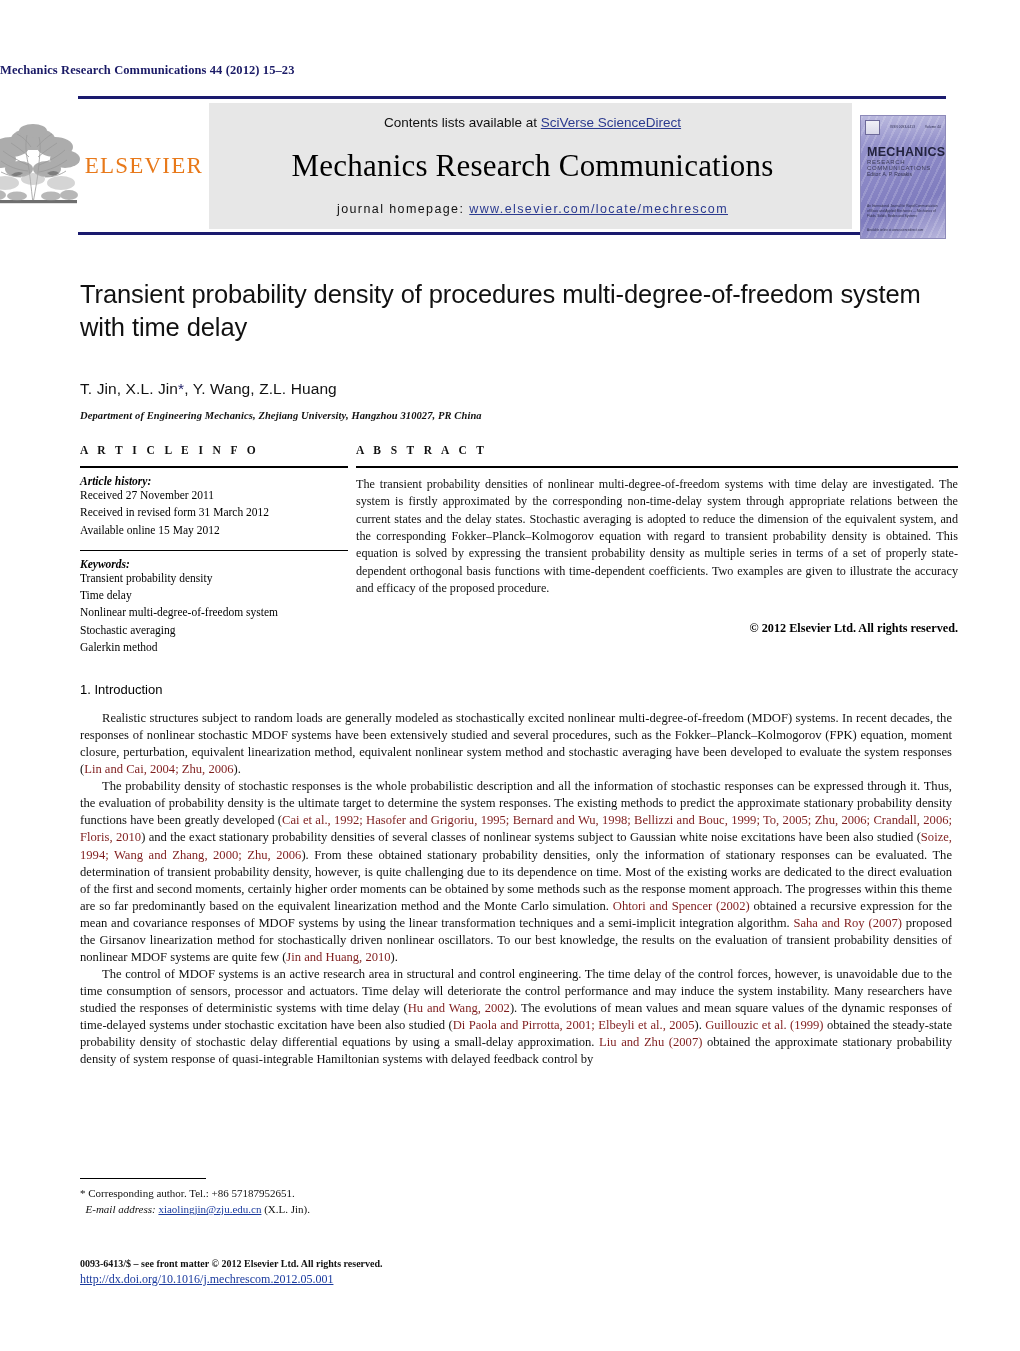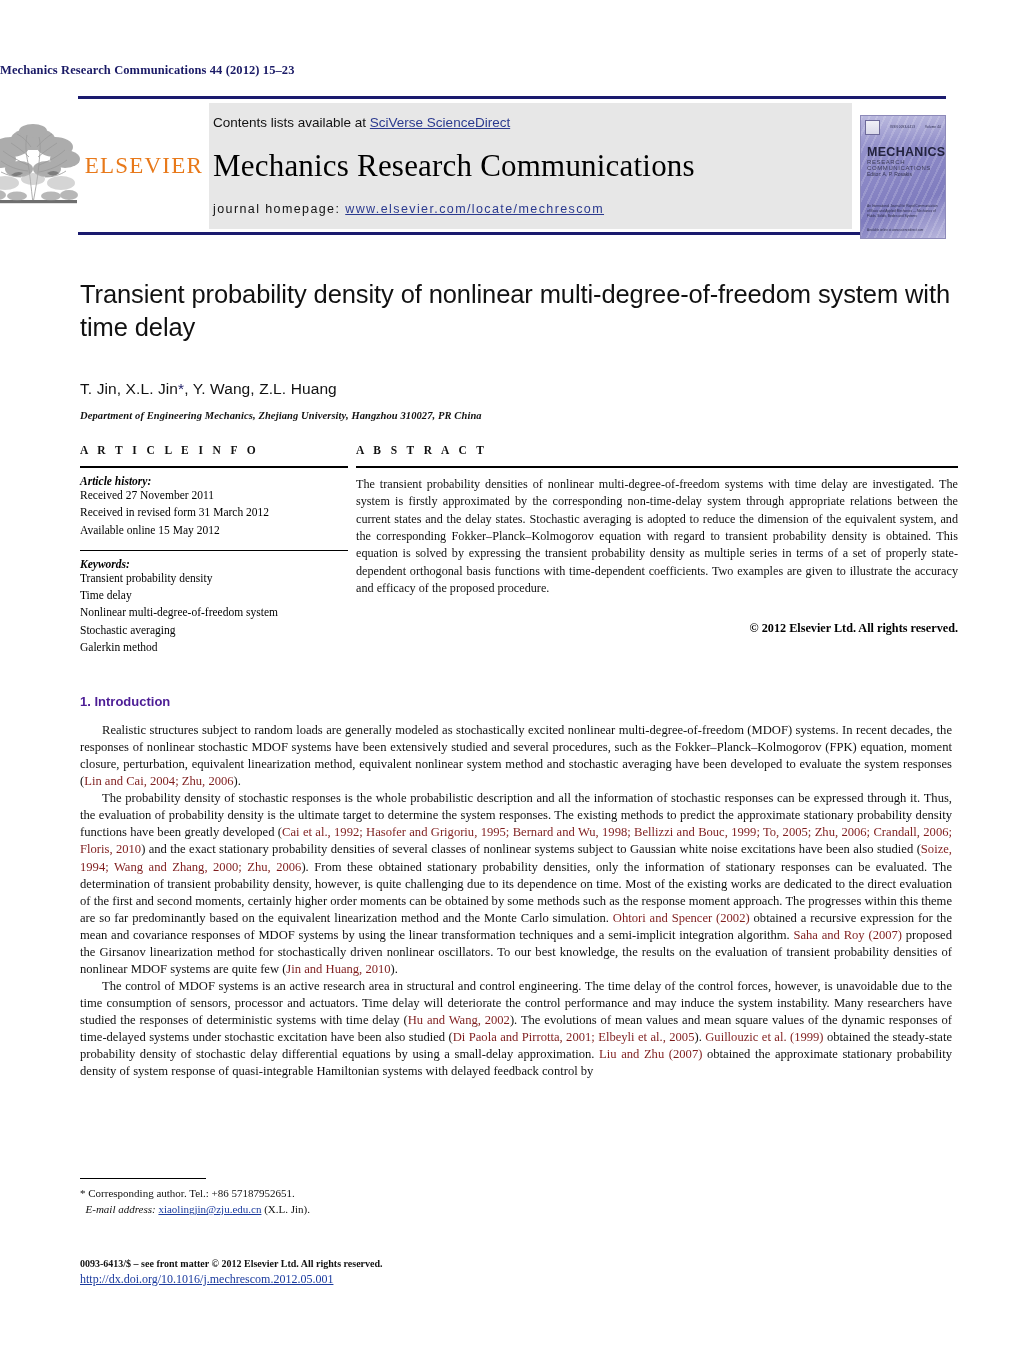--- a/index.html
+++ b/index.html
@@ -77,21 +77,21 @@
     letter-spacing: 1.2px;
     color: #E8791A;
     line-height: 1;
     margin-top: 1px;
   }
   .center-cell {
     flex: 1 1 auto;
     background: #e7e7e7;
     display: flex;
     flex-direction: column;
-    align-items: flex-start;
+    align-items: center;
     justify-content: space-between;
     padding: 12px 0 13px 4px;
     box-sizing: border-box;
     margin-left: 6px;
     margin-right: 8px;
   }
   .contents-line {
     font-family: "Liberation Sans", sans-serif;
     font-size: 13.5px;
     color: #111;
@@ -269,24 +269,24 @@
 
   
   .intro {
     position: absolute;
     left: 80px;
     top: 682px;
     width: 872px;
   }
   .h1 {
     font-family: "Liberation Sans", sans-serif;
-    font-weight: bold;
+    font-weight: normal;
     font-size: 13px;
-    color: #4c1d95;
-    margin: 12px 0 13px 0;
+    color: #000000;
+    margin: 0 0 13px 0;
   }
   .para {
     font-family: "Liberation Serif", serif;
     font-size: 12.6px;
     line-height: 1.355;
     text-align: justify;
     text-indent: 22px;
     margin: 0;
     color: #111;
   }
@@ -416,21 +416,21 @@
           <div class="cover-foot">Available online at
 www.sciencedirect.com</div>
         </div>
       </div>
 
     </div>
     <div class="banner-rule-bottom"></div>
   </div>
 
   <div class="title-block">
-    <h1 class="art-title">Transient probability density of nonlinear multi-degree-of-freedom system with time delay</h1>
+    <h1 class="art-title">Transient probability density of procedures multi-degree-of-freedom system with time delay</h1>
     <div class="authors"><span>T. Jin, X.L. Jin</span><span class="star">*</span><span>, Y. Wang, Z.L. Huang</span></div>
     <div class="affiliation">Department of Engineering Mechanics, Zhejiang University, Hangzhou 310027, PR China</div>
   </div>
 
   <div class="cols">
 
     <div class="col-info">
       <div class="sect-head">A R T I C L E    I N F O</div>
       <div class="rule-thick"></div>
       <div class="info-label">Article history:</div>

